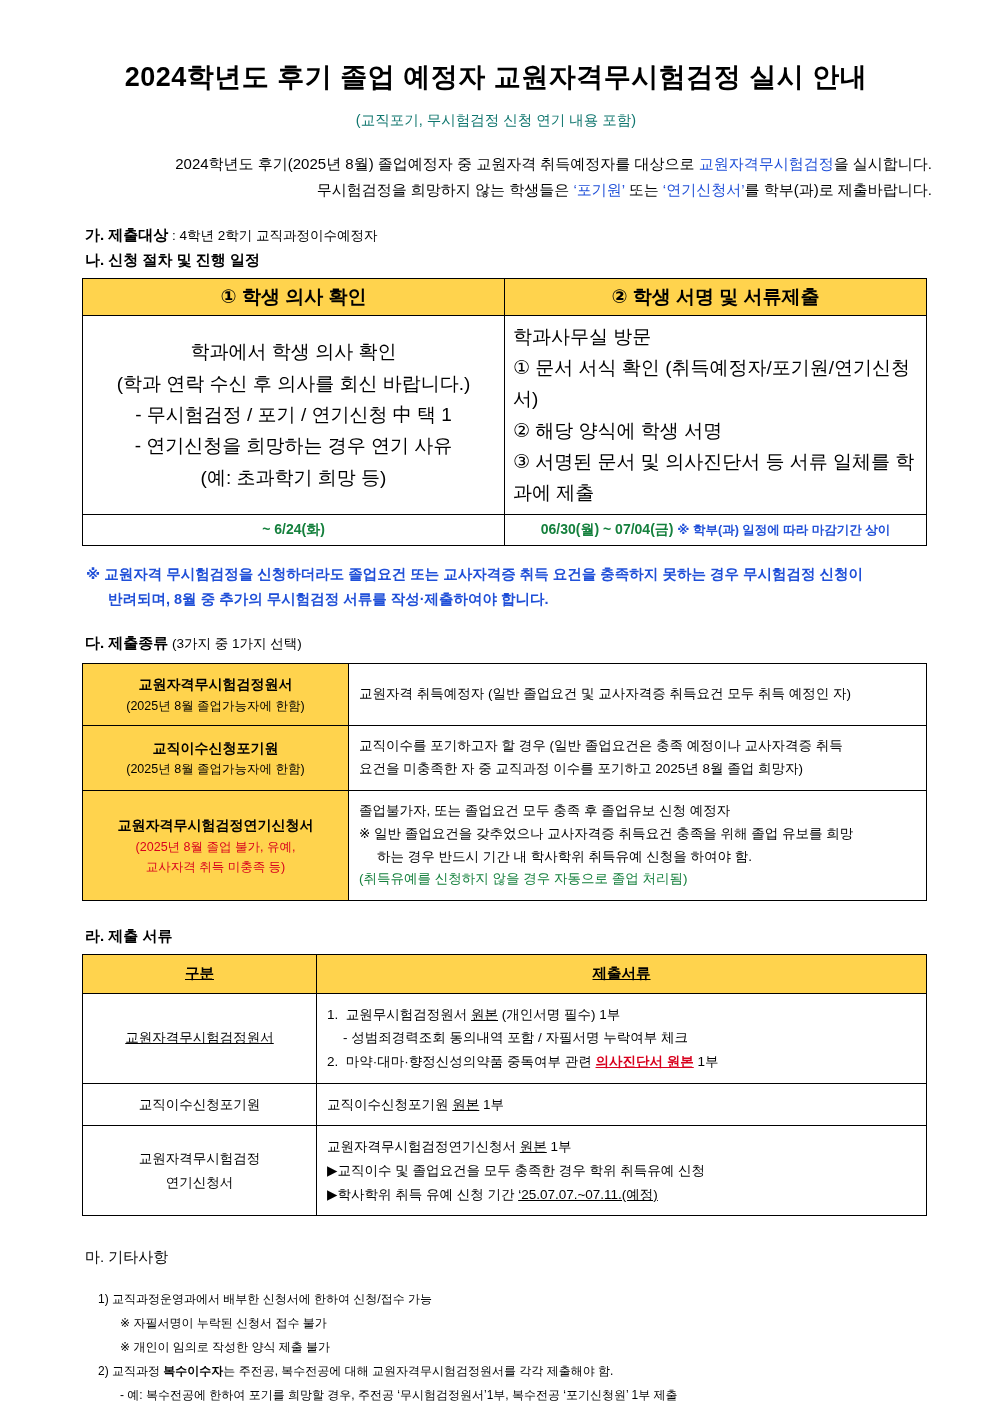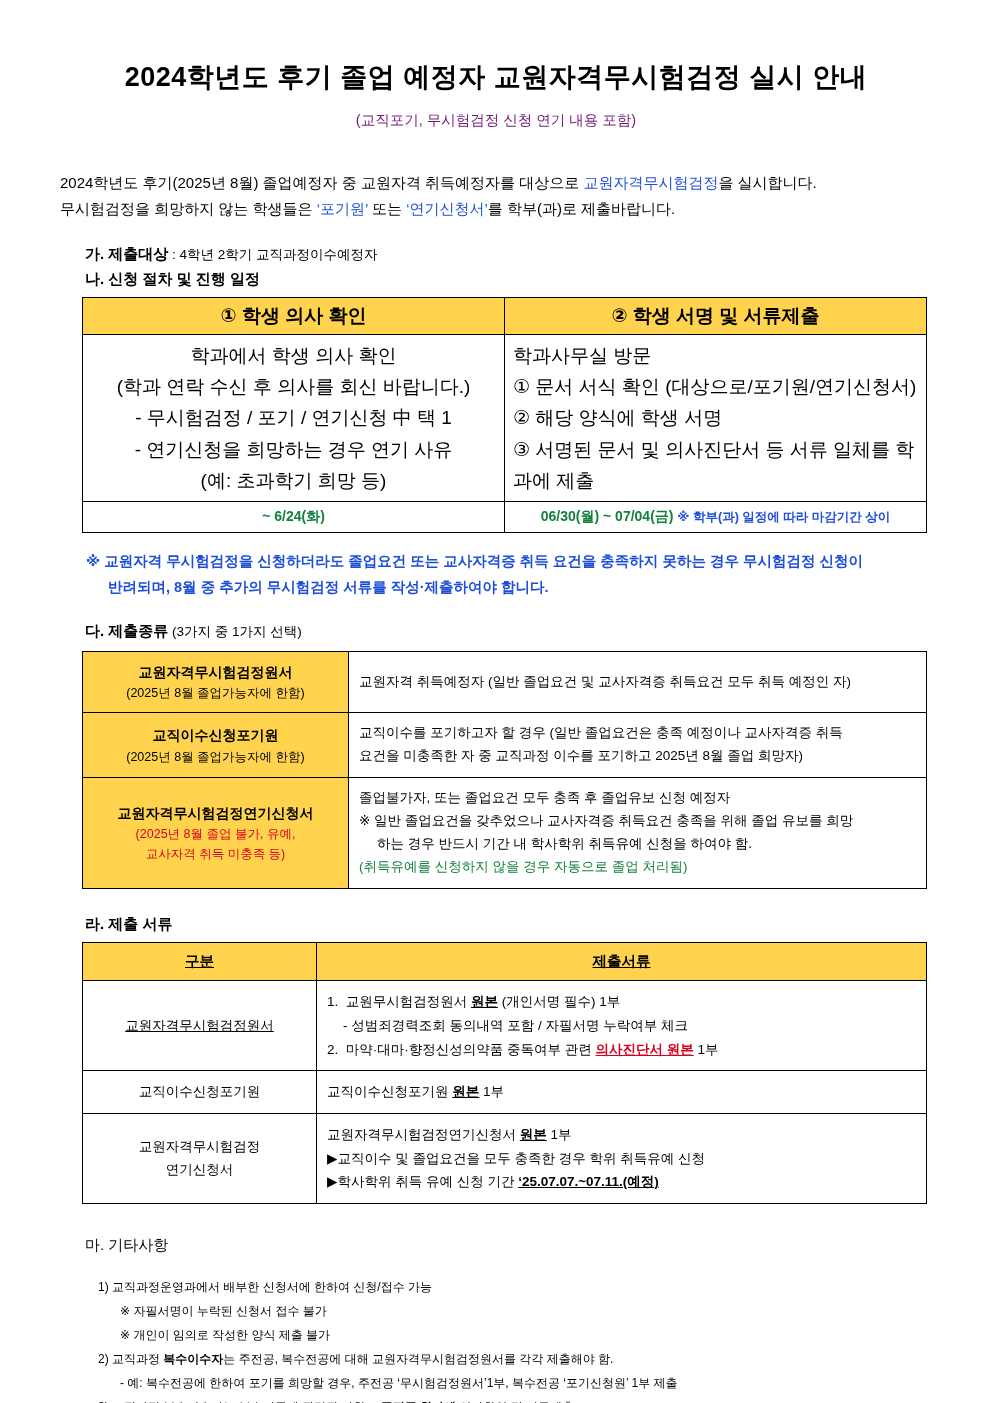--- a/index.html
+++ b/index.html
@@ -28,25 +28,25 @@
     letter-spacing: 0.5px;
     margin-top: 20px;
     margin-bottom: 0;
     line-height: 1.3;
   }
   .doc-subtitle {
     text-align: center;
     font-size: 14.5px;
     margin-top: 16px;
     margin-bottom: 0;
-    color: #701a75;
+    color: #0f766e;
   }
   .intro {
-    margin-top: 40px;
-    text-align: left;
+    margin-top: 21px;
+    text-align: right;
     font-size: 15px;
     line-height: 1.75;
   }
   .intro .blue {
     color: #1f4fd8;
   }
   .sect-head {
     font-size: 15px;
     font-weight: bold;
     margin-top: 22px;
@@ -174,21 +174,21 @@
   }
   .doc-tbl .lcell {
     text-align: center;
     width: 225px;
   }
   .u {
     text-decoration: underline;
   }
   .ub {
     text-decoration: underline;
-    font-weight: bold;
+    font-weight: normal;
   }
   .red-ub {
     color: #d8001d;
     text-decoration: underline;
     font-weight: bold;
   }
   
   .etc {
     margin-top: 32px;
     margin-left: 25px;
@@ -244,21 +244,21 @@
     <tr>
       <td class="proc-cell c">
         <div>학과에서 학생 의사 확인</div>
         <div>(학과 연락 수신 후 의사를 회신 바랍니다.)</div>
         <div>- 무시험검정 / 포기 / 연기신청 中 택 1</div>
         <div>- 연기신청을 희망하는 경우 연기 사유</div>
         <div>(예: 초과학기 희망 등)</div>
       </td>
       <td class="proc-cell">
         <div>학과사무실 방문</div>
-        <div>① 문서 서식 확인 (대상으로/포기원/연기신청서)</div>
+        <div>① 문서 서식 확인 (취득예정자/포기원/연기신청서)</div>
         <div>② 해당 양식에 학생 서명</div>
         <div>③ 서명된 문서 및 의사진단서 등 서류 일체를 학과에 제출</div>
       </td>
     </tr>
     <tr class="date-row">
       <td class="red">~ 6/24(화)</td>
       <td>
         <span class="red">06/30(월) ~ 07/04(금)</span>
         <span class="blue-b" style="font-size:12.5px;">※ 학부(과) 일정에 따라 마감기간 상이</span>
       </td>

